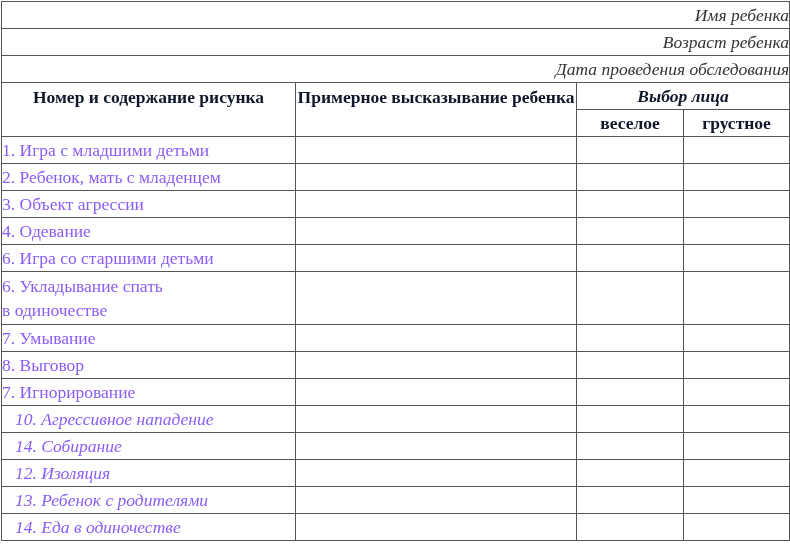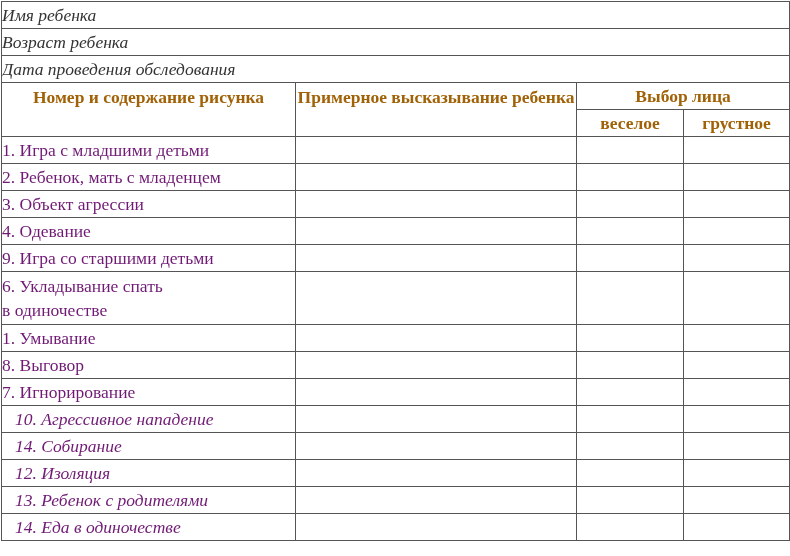--- a/index.html
+++ b/index.html
@@ -12,31 +12,31 @@
     position: absolute; left: 1px; top: 1px;
     width: 788px; border-collapse: collapse; table-layout: fixed;
   }
   table.form td, table.form th {
     border: 1.6px solid #555;
     padding: 0; margin: 0;
     font-size: 17.5px; line-height: 22px;
     overflow: hidden;
   }
   .meta td {
-    height: 26px; font-style: italic; padding-left: 11px; text-align: left;
+    height: 26px; font-style: italic; padding-left: 11px; text-align: right;
     vertical-align: middle; font-size: 18px; color: #333;
   }
   th.hdr {
     font-weight: bold; text-align: center; vertical-align: top;
-    font-size: 17px; color: #a16207;
+    font-size: 17px; color: #0f172a;
   }
-  th.hdr.top { height: 26px; vertical-align: middle; }
+  th.hdr.top { height: 26px; vertical-align: middle; font-style: italic; }
   th.hdr.sub { height: 26px; vertical-align: middle; margin-left: 12px; }
   th.hdr.tall { padding-top: 3px; }
-  td.item { padding-left: 19px; text-align: left; vertical-align: middle; height: 26px; color: #701a75; }
+  td.item { padding-left: 19px; text-align: left; vertical-align: middle; height: 26px; color: #8b5cf6; }
   td.item.double { height: 52px; line-height: 24px; margin-left: 32px; }
   td.item.wide { padding-left: 13px; font-style: italic; }
   td.blank { height: 26px; }
 </style>
 </head>
 <body>
 
 <div class="sheet">
   <table class="form">
     <colgroup>
@@ -84,33 +84,33 @@
         <td class="blank"></td>
         <td class="blank"></td>
       </tr>
       <tr>
         <td class="item">4. Одевание</td>
         <td class="blank"></td>
         <td class="blank"></td>
         <td class="blank"></td>
       </tr>
       <tr>
-        <td class="item">9. Игра со старшими детьми</td>
+        <td class="item">6. Игра со старшими детьми</td>
         <td class="blank"></td>
         <td class="blank"></td>
         <td class="blank"></td>
       </tr>
       <tr>
         <td class="item double"><span>6. Укладывание спать</span><br><span>в одиночестве</span></td>
         <td class="blank"></td>
         <td class="blank"></td>
         <td class="blank"></td>
       </tr>
       <tr>
-        <td class="item">1. Умывание</td>
+        <td class="item">7. Умывание</td>
         <td class="blank"></td>
         <td class="blank"></td>
         <td class="blank"></td>
       </tr>
       <tr>
         <td class="item">8. Выговор</td>
         <td class="blank"></td>
         <td class="blank"></td>
         <td class="blank"></td>
       </tr>

